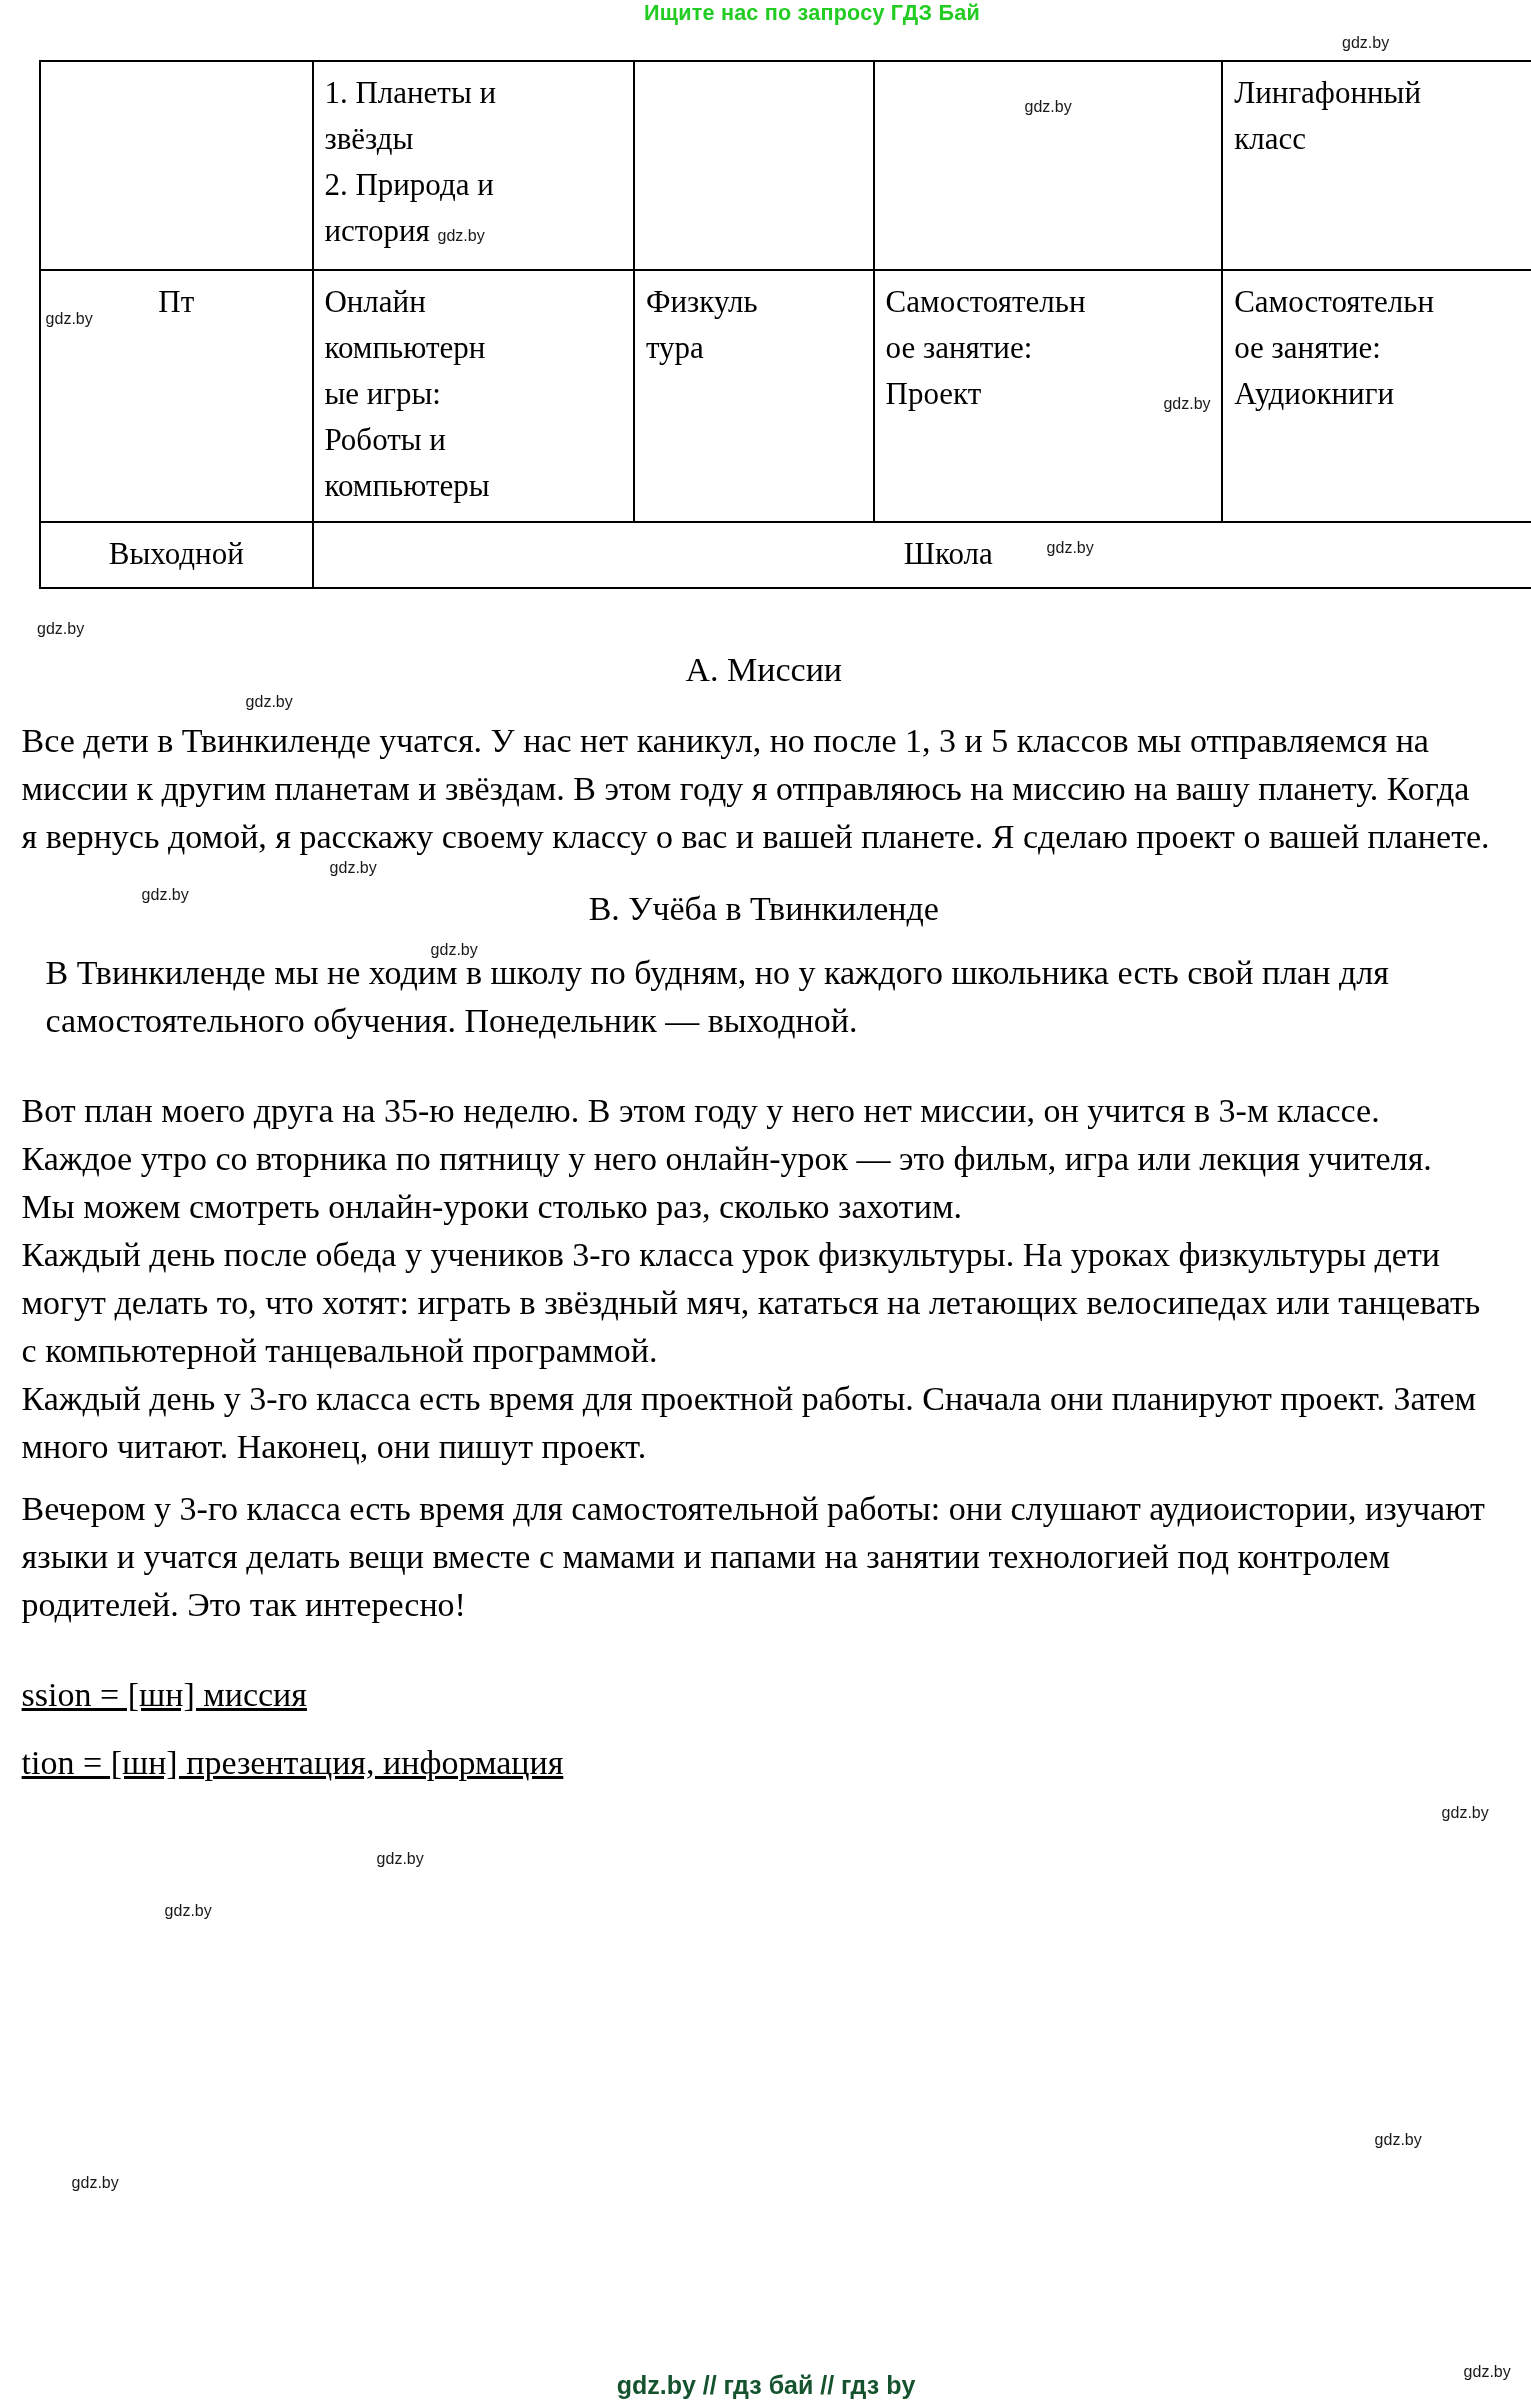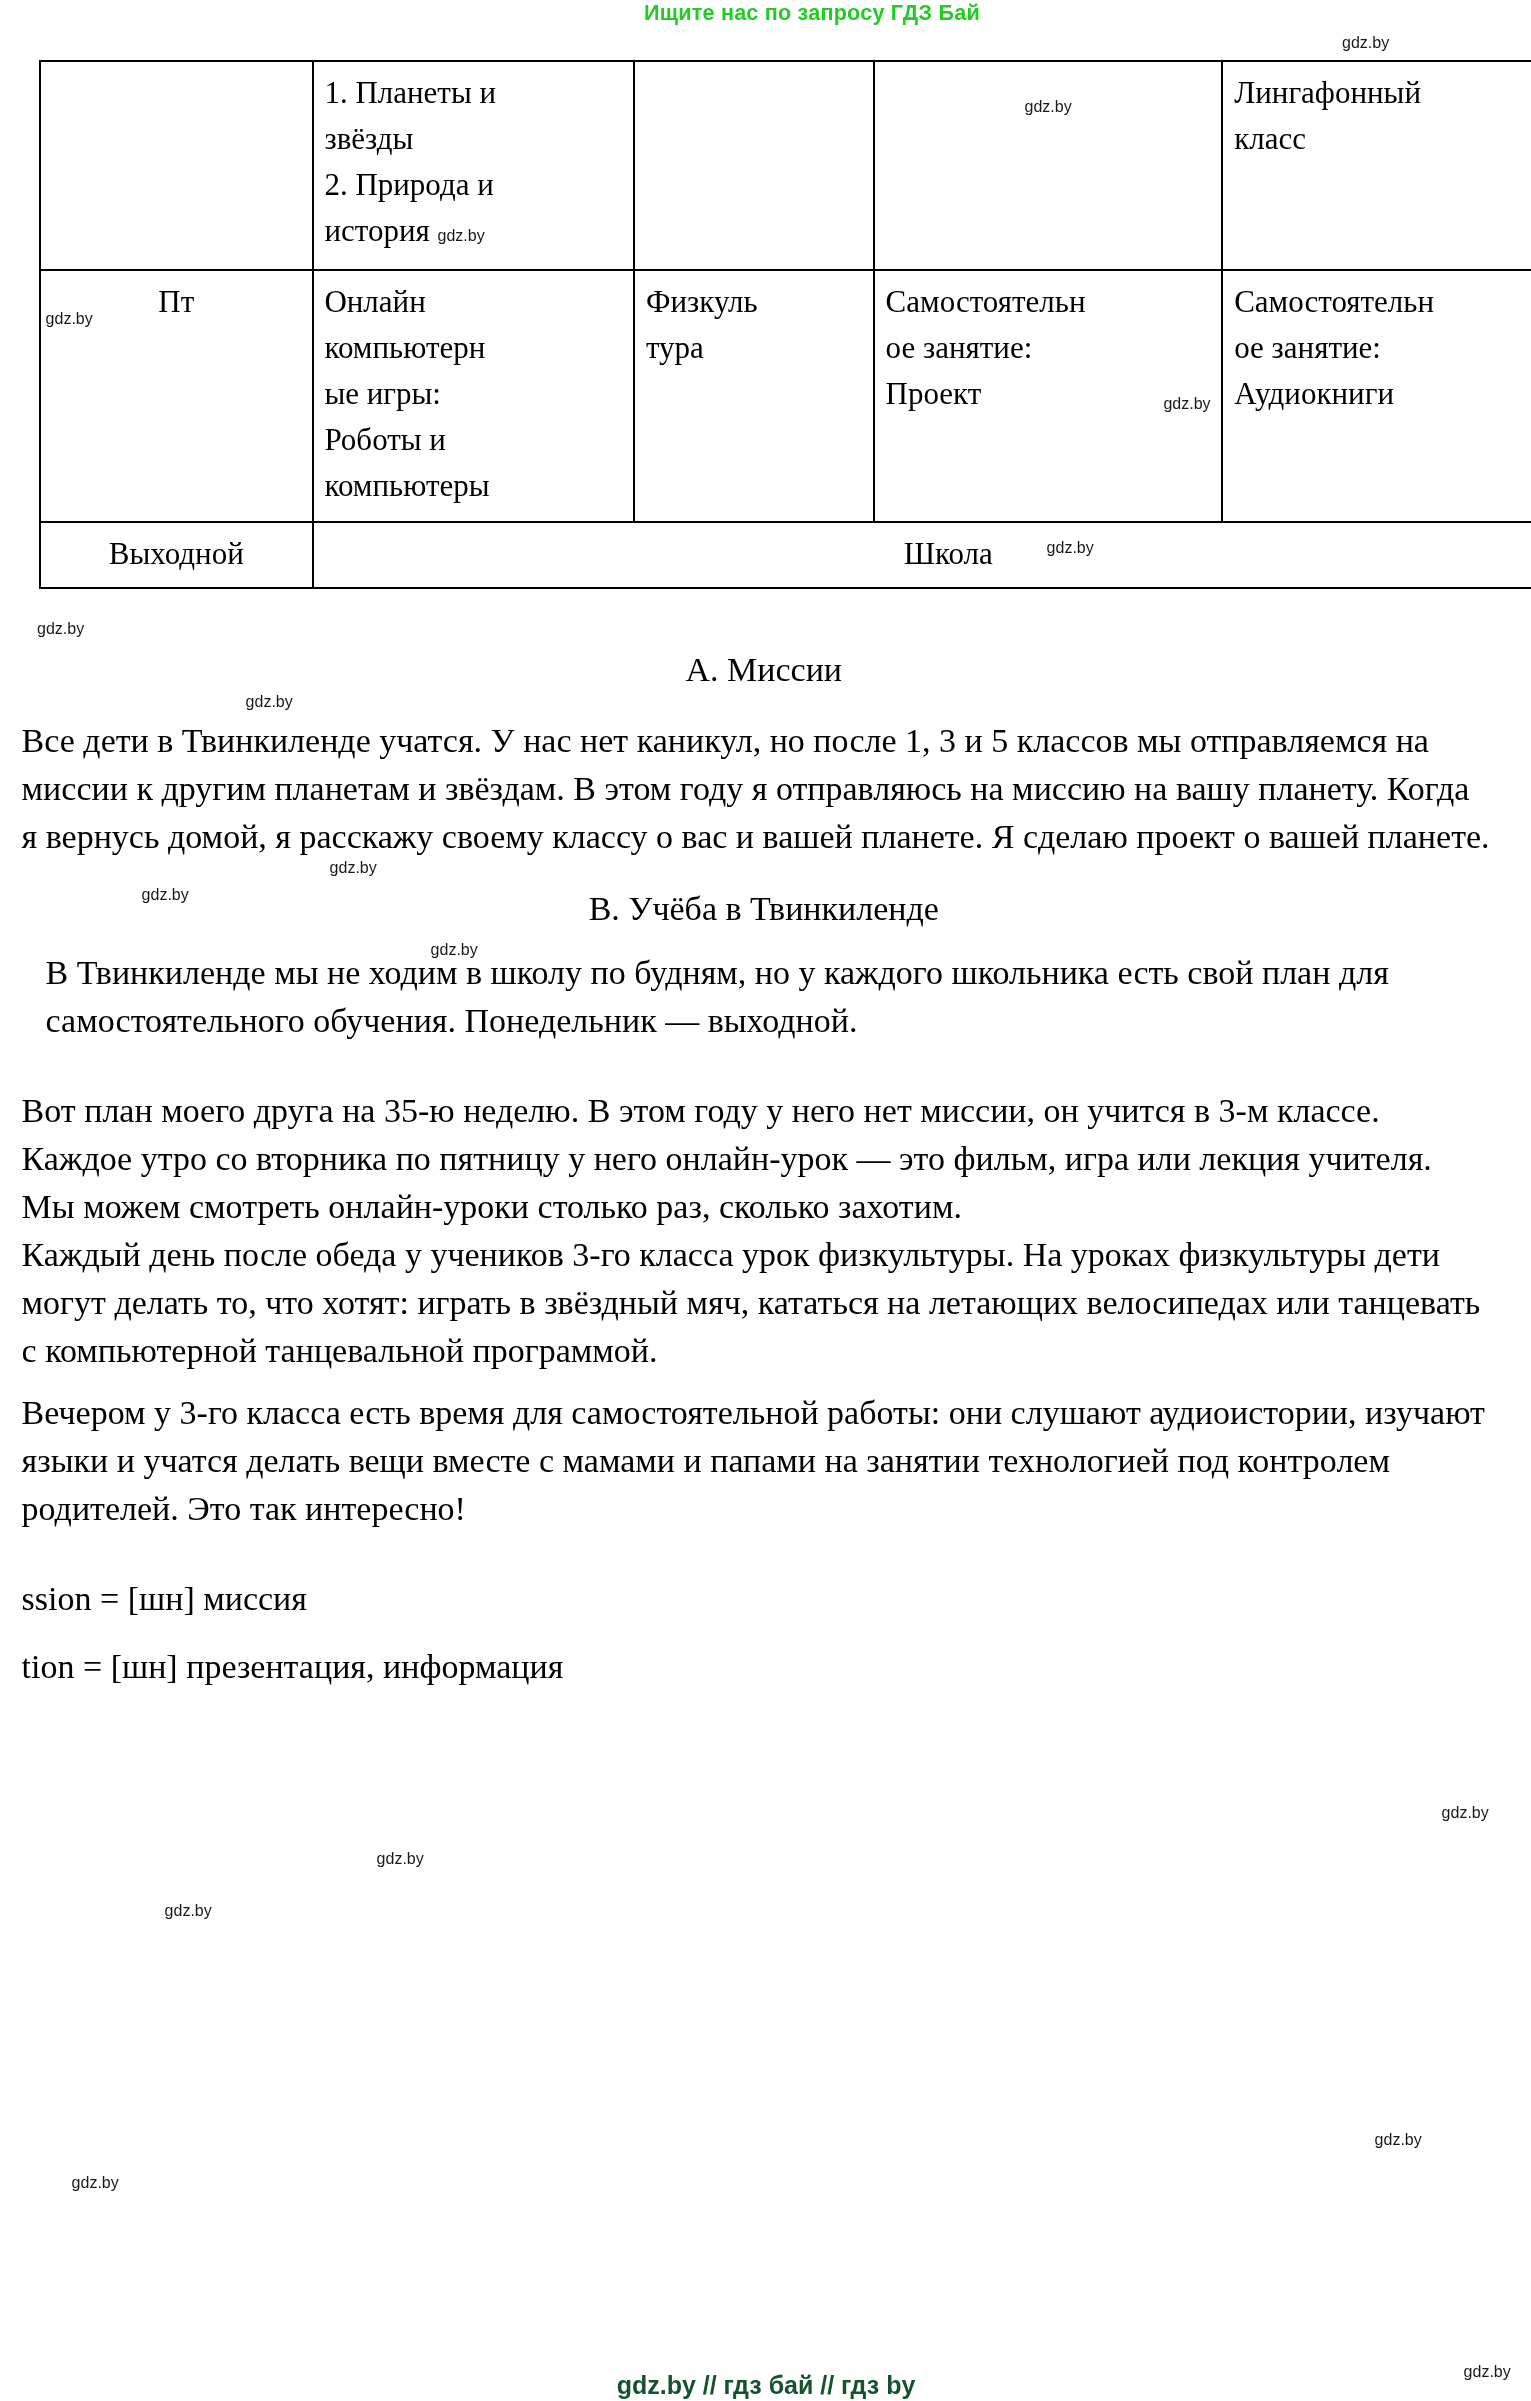--- a/index.html
+++ b/index.html
@@ -108,20 +108,21 @@
     text-align: left;
   }
   .gap-sm { height: 14px; }
   .gap-md { height: 31px; }
   .gap-lg { height: 42px; }
 
   .transcription {
     font-size: 34px;
     line-height: 48px;
     color: #000000;
+    text-decoration: underline;
   }
 
   
   .footer-links {
     position: absolute;
     left: 0;
     top: 2371px;
     width: 1532px;
     text-align: center;
     color: #14532d;
@@ -241,20 +242,21 @@
 
   <div class="gap-lg"></div>
 
   <p class="para">Вот план моего друга на 35-ю неделю. В этом году у него нет миссии, он учится в 3-м классе. Каждое утро со вторника по пятницу у него онлайн-урок — это фильм, игра или лекция учителя. Мы можем смотреть онлайн-уроки столько раз, сколько захотим.</p>
   <span class="wm-abs" style="left:1353px; top:1515px;">gdz.by</span>
   <span class="wm-abs" style="left:50px; top:1558px;">gdz.by</span>
 
   <p class="para">Каждый день после обеда у учеников 3-го класса урок физкультуры. На уроках физкультуры дети могут делать то, что хотят: играть в звёздный мяч, кататься на летающих велосипедах или танцевать с компьютерной танцевальной программой.</p>
   <span class="wm-abs" style="left:1442px; top:1747px;">gdz.by</span>
 
+  <p class="para">Каждый день у 3-го класса есть время для проектной работы. Сначала они планируют проект. Затем много читают. Наконец, они пишут проект.</p>
 
   <div class="gap-sm"></div>
 
   <p class="para">Вечером у 3-го класса есть время для самостоятельной работы: они слушают аудиоистории, изучают языки и учатся делать вещи вместе с мамами и папами на занятии технологией под контролем родителей. Это так интересно!</p>
 
   <div class="gap-lg"></div>
 
   <div class="transcription">ssion = [шн] миссия</div>
 
   <div style="height:20px;"></div>

